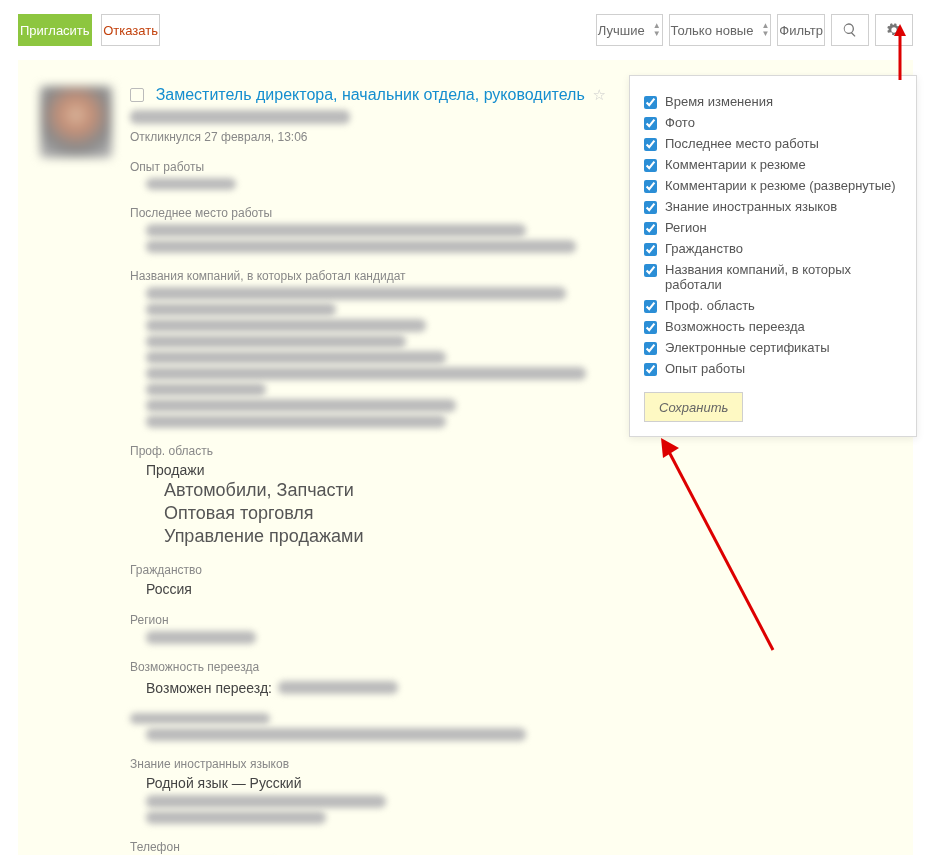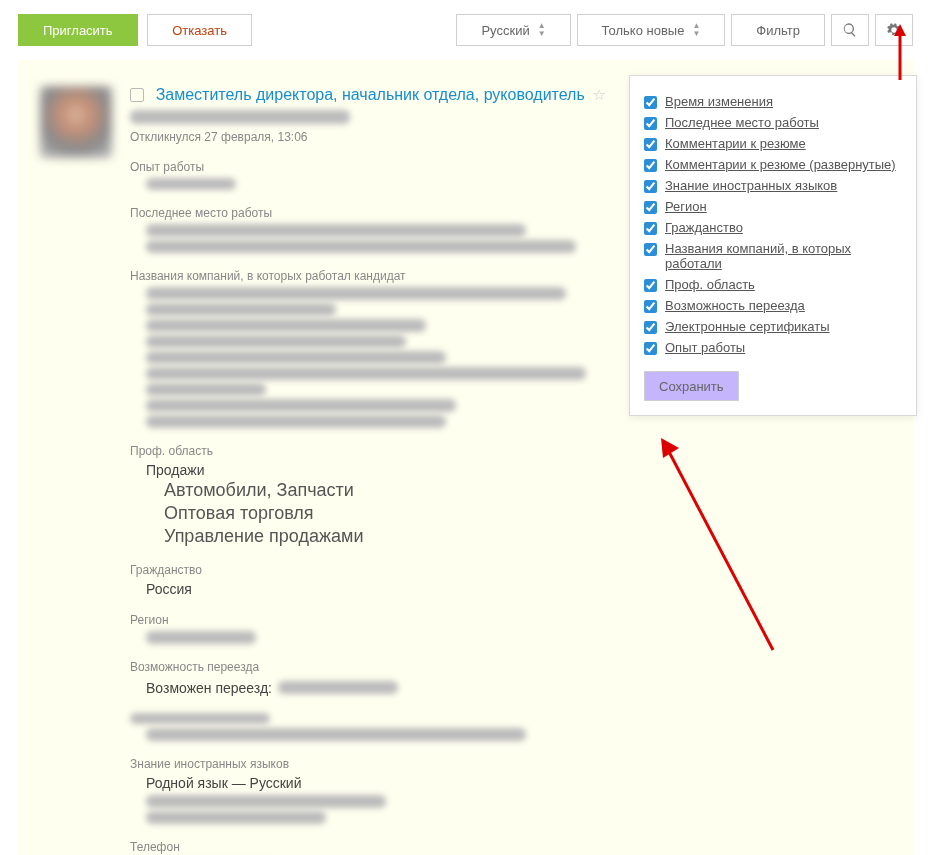--- a/index.html
+++ b/index.html
@@ -1,18 +1,18 @@
 <!DOCTYPE html>
 <html><head>
 <meta charset="utf-8">
 <style>
   * { box-sizing: border-box; margin: 0; padding: 0; }
   body { font-family: Arial, Helvetica, sans-serif; font-size: 13px; color: #555; background: #fff; width: 931px; }
   .topbar { display: flex; justify-content: space-between; padding: 14px 18px 14px 18px; }
-  .btn { display: inline-flex; align-items: center; justify-content: center; height: 32px; padding: 0 24px; border: 1px solid #cfcfcf; background: #fff; font-size: 13px; color: #666; cursor: pointer; margin-left: 6px; }
+  .btn { display: inline-flex; align-items: center; justify-content: center; height: 32px; padding: 0 1px; border: 1px solid #cfcfcf; background: #fff; font-size: 13px; color: #666; cursor: pointer; margin-left: 6px; }
   .btn:first-child { margin-left: 0; }
   .btn-primary { background: #8dc63f; color: #fff; border-color: #8dc63f; }
   .btn-ghost { border-color: #cfcfcf; color: #c2410c; }
   .btn-icon { width: 38px; padding: 0; }
   .toolbar-right { display: flex; }
   .select-arrows { display:inline-block; margin-left:8px; font-size:8px; line-height:8px; color:#999; }
   .select-arrows::before{content:"▲";display:block;}
   .select-arrows::after{content:"▼";display:block;}
   .container { position: relative; margin: 0 18px 18px 18px; background: #fffff0; padding: 26px 22px 22px 22px; min-height: 780px; }
   .avatar { width:72px; height:72px; border-radius:4px; background:radial-gradient(circle at 50% 40%, #d9b49a 0, #c49078 28%, #8a8a8a 60%, #bfbfbf 100%); filter: blur(5px); }
@@ -22,40 +22,40 @@
   .checkbox-mini { width:14px;height:14px;border:1px solid #bbb;border-radius:2px;display:inline-block; vertical-align:top; margin-top:2px; margin-right:8px;}
   .title { color:#158ecf; font-size:16px; font-weight:400; display:inline;margin-top:38px; }
   .star { color:#ccc; font-size:15px; margin-left:4px;}
   .blur-line { background:#bbb; filter: blur(3px); border-radius:6px; margin:3px 0; }
   .meta { color:#888; font-size:12px; margin-top:6px;}
   .section-h { color:#888; font-size:12px; margin-top:16px; margin-bottom:4px;}
   .value { color:#444; font-size:14px; margin-left:16px; }
   .value-sub { color:#555; font-size:18px; margin-left:34px; margin-top:2px;}
   
   .panel { position:absolute; top:15px; right:-4px; width:288px; background:#fff; border:1px solid #d8d8d8; box-shadow:0 2px 8px rgba(0,0,0,.08); padding:12px 14px 14px 14px; }
-  .panel label { display:flex; align-items:flex-start; font-size:13px; color:#555; margin:6px 0; cursor:pointer;text-decoration:underline;}
+  .panel label { display:flex; align-items:flex-start; font-size:13px; color:#555; margin:6px 0; cursor:pointer;}
   .panel input[type=checkbox]{ margin-right:8px; margin-top:2px; accent-color:#2b8ed6;}
-  .panel .save-btn { margin-top:10px; height:30px; padding:0 14px; border:1px solid #cfcfcf; background:#c4b5fd; color:#666; font-size:13px; cursor:pointer;}
+  .panel .save-btn { margin-top:10px; height:30px; padding:0 14px; border:1px solid #cfcfcf; background:#fef9c3; color:#666; font-size:13px; cursor:pointer;font-style:italic;}
   
   .arrow { position:absolute; pointer-events:none; }
   .arrow-line { stroke:#d00; stroke-width:3; fill:none;}
   .arrow-head { fill:#d00; }
   svg.icon{ width:16px;height:16px; fill:#777;}
 </style>
 </head>
 <body>
 
 <div class="topbar">
   <div>
     <button class="btn btn-primary">Пригласить</button>
     <button class="btn btn-ghost">Отказать</button>
   </div>
   <div class="toolbar-right">
     <button class="btn">
-      <span>Русский</span>
+      <span>Лучшие</span>
       <span class="select-arrows"></span>
     </button>
     <button class="btn">
       <span>Только новые</span>
       <span class="select-arrows"></span>
     </button>
     <button class="btn">Фильтр</button>
     <button class="btn btn-icon">
       <svg class="icon" viewBox="0 0 24 24">
           <path d="M10 2a8 8 0 015.3 13.9l5 5-1.4 1.4-5-5A8 8 0 1110 2zm0 2a6 6 0 100 12 6 6 0 000-12z"></path>
@@ -138,20 +138,24 @@
   </div>
 
   <div class="panel">
     <div>
         <label>
           <input type="checkbox" checked="" style="">
           <span>Время изменения</span>
         </label>
         <label>
           <input type="checkbox" checked="" style="">
+          <span>Фото</span>
+        </label>
+        <label>
+          <input type="checkbox" checked="" style="">
           <span>Последнее место работы</span>
         </label>
         <label>
           <input type="checkbox" checked="" style="">
           <span>Комментарии к резюме</span>
         </label>
         <label>
           <input type="checkbox" checked="" style="">
           <span>Комментарии к резюме (развернутые)</span>
         </label>

